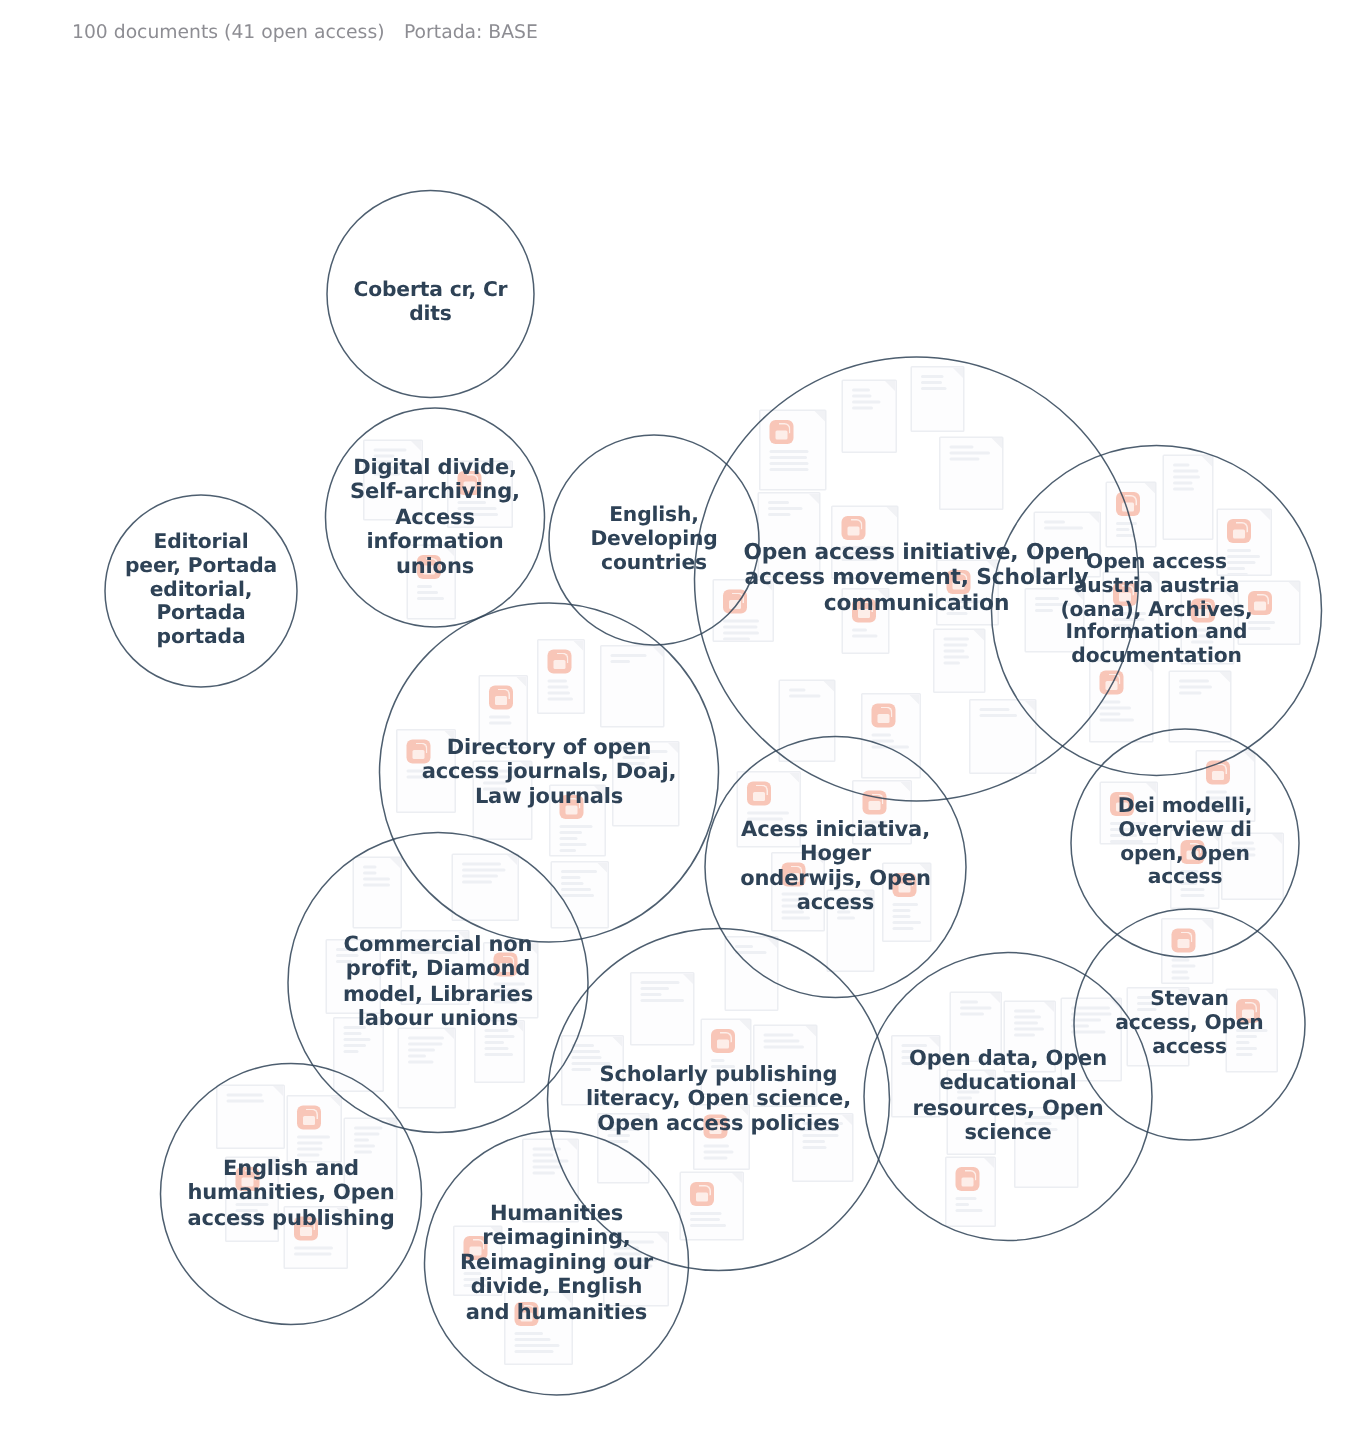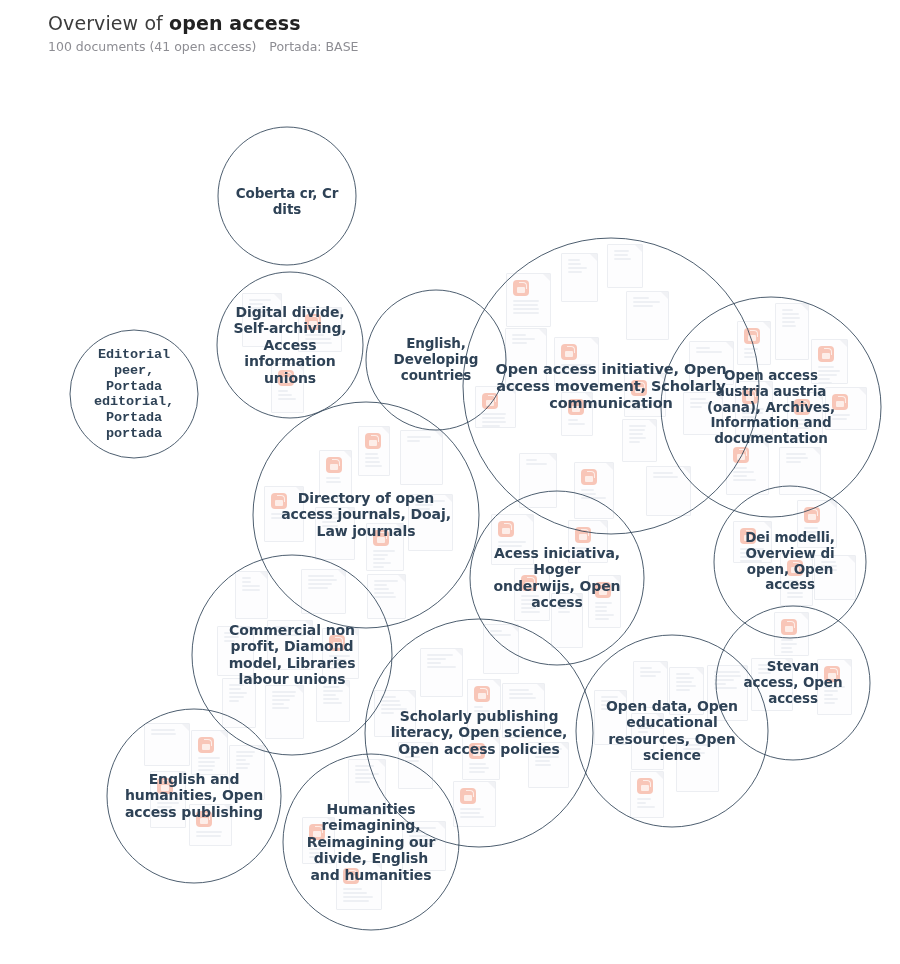--- a/index.html
+++ b/index.html
@@ -144,23 +144,20 @@
   .bubble-hit {
     position: absolute;
     border-radius: 50%;
     transform: translate(-50%, -50%);
   }
 </style>
 </head>
 <body>
 
 <div id="header">
-  <div id="title">
-    <span>Overview of </span><span class="strong">open access</span>
-  </div>
   <div id="subline">
     <span>100 documents (41 open access)</span><span class="sep"></span><span>Portada: BASE</span>
   </div>
 </div>
 
 <div id="canvas">
 
   <div id="docs-layer">
       <div class="doc" style="left: 787px; top: 392px; width: 34px; height: 49px;">
         <div class="corner"></div>
@@ -739,21 +736,21 @@
       <circle cx="479" cy="733" r="114" fill="none" stroke="#2e4256" stroke-width="1" opacity="0.85"></circle>
       <circle cx="672" cy="731" r="96" fill="none" stroke="#2e4256" stroke-width="1" opacity="0.85"></circle>
       <circle cx="194" cy="796" r="87" fill="none" stroke="#2e4256" stroke-width="1" opacity="0.85"></circle>
       <circle cx="371" cy="842" r="88" fill="none" stroke="#2e4256" stroke-width="1" opacity="0.85"></circle>
     </svg>
 
   <div id="labels-layer">
       <div class="bubble-hit" style="left: 287px; top: 196px; width: 138px; height: 138px;"></div>
       <div class="bubble-label" style="left: 287px; top: 202px; width: 110px; font-size: 13.5px;">Coberta cr, Cr dits</div>
       <div class="bubble-hit" style="left: 134px; top: 394px; width: 128px; height: 128px;"></div>
-      <div class="bubble-label" style="left: 134px; top: 394px; width: 104px; font-size: 13.5px; font-family: Liberation Mono, monospace;">Editorial peer, Portada editorial, Portada portada</div>
+      <div class="bubble-label" style="left: 134px; top: 394px; width: 104px; font-size: 13.5px;">Editorial peer, Portada editorial, Portada portada</div>
       <div class="bubble-hit" style="left: 290px; top: 345px; width: 146px; height: 146px;"></div>
       <div class="bubble-label" style="left: 290px; top: 345px; width: 118px; font-size: 14px;">Digital divide, Self-archiving, Access information unions</div>
       <div class="bubble-hit" style="left: 436px; top: 360px; width: 140px; height: 140px;"></div>
       <div class="bubble-label" style="left: 436px; top: 360px; width: 112px; font-size: 13.5px;">English, Developing countries</div>
       <div class="bubble-hit" style="left: 611px; top: 386px; width: 296px; height: 296px;"></div>
       <div class="bubble-label" style="left: 611px; top: 386px; width: 280px; font-size: 14.5px;"><span>Open access initia</span><span class="faded">tive, Open access movement, Scholarly communication</span></div>
       <div class="bubble-hit" style="left: 771px; top: 407px; width: 220px; height: 220px;"></div>
       <div class="bubble-label" style="left: 771px; top: 407px; width: 150px; font-size: 13.5px;">Open access austria austria (oana), Archives, Information and documentation</div>
       <div class="bubble-hit" style="left: 366px; top: 515px; width: 226px; height: 226px;"></div>
       <div class="bubble-label" style="left: 366px; top: 515px; width: 190px; font-size: 14px;">Directory of open access journals, Doaj, Law journals</div>

